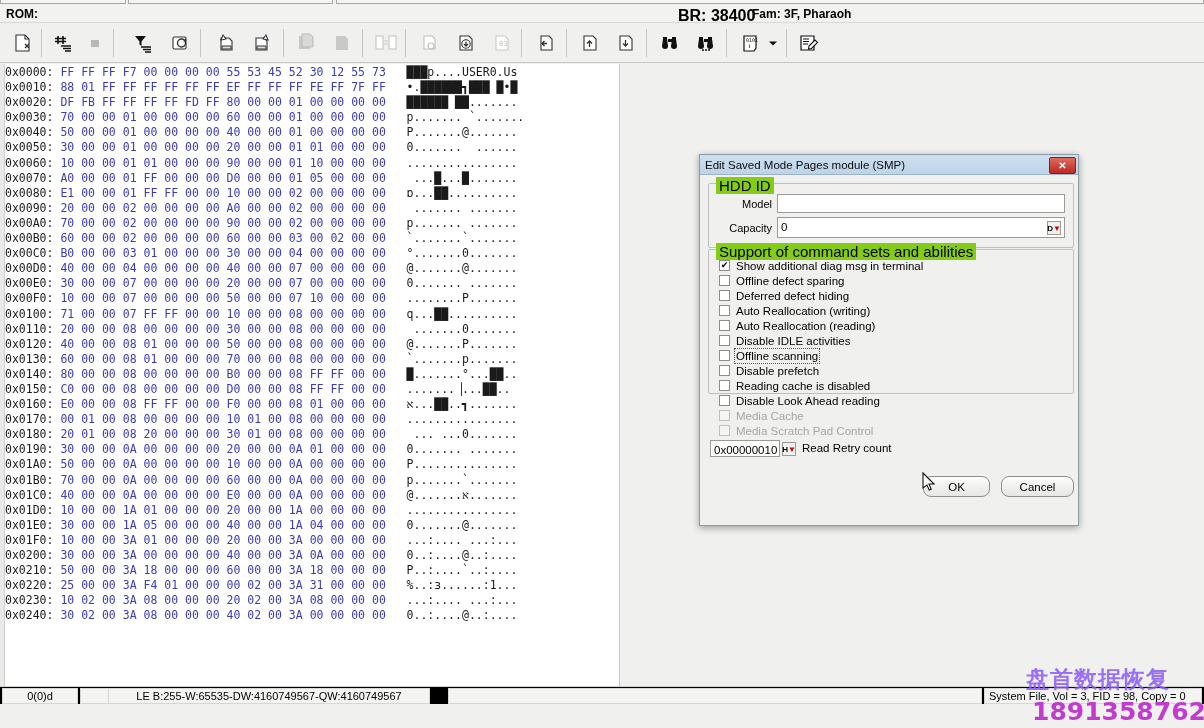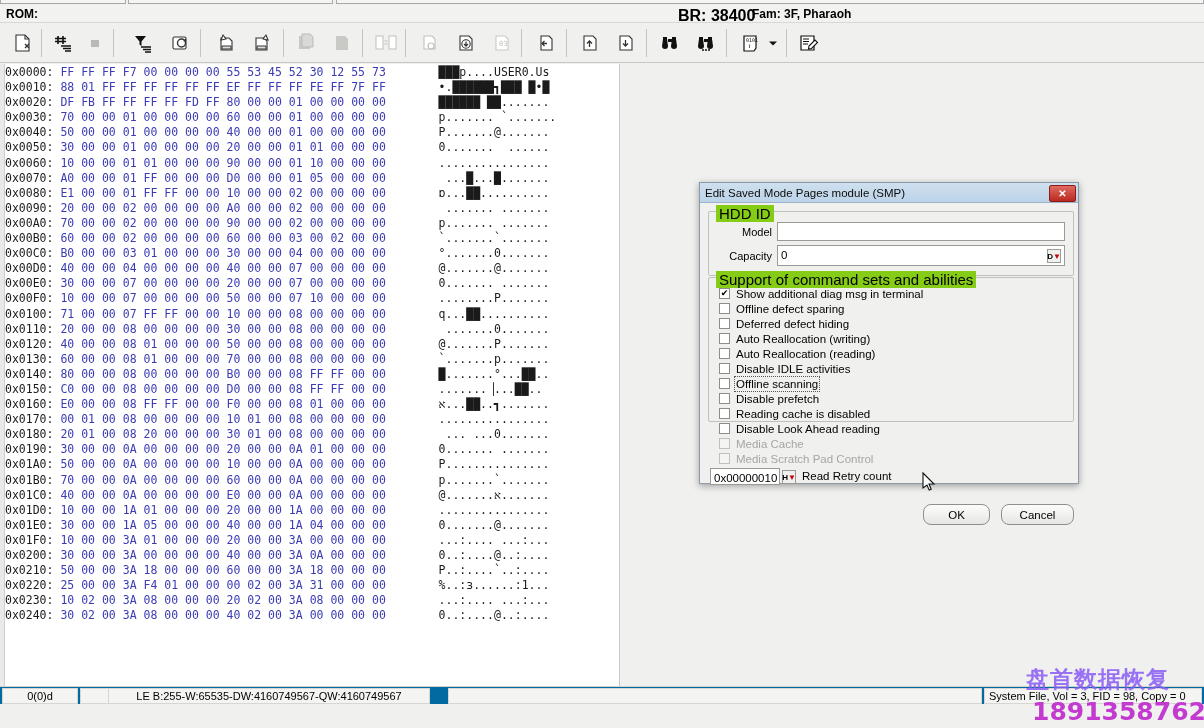--- a/index.html
+++ b/index.html
@@ -34,28 +34,28 @@
 
   
   .hexpanel{position:absolute;left:0;top:64px;width:620px;height:622px;
     background:#ffffff;box-sizing:border-box;border-right:1px solid #c8c8c4;}
   .hexpanel .gutter{position:absolute;left:0;top:0;width:4px;height:100%;background:#e9e9e7;border-right:1px solid #cfcfcb;}
   .hexrows{position:absolute;left:5px;top:1px;right:0;bottom:0;
     font-family:"DejaVu Sans Mono", monospace;font-size:11.5px;line-height:15.1px;white-space:pre;}
   .hexrow{height:15.1px;}
   .hr-off{color:#1a1a1a;}
   .hr-hex{color:#3b3bb5;}
-  .hr-asc{color:#1a1a1a;padding-left:32px;}
+  .hr-asc{color:#1a1a1a;}
 
   
   .workspace{position:absolute;left:621px;top:64px;width:583px;height:622px;background:#f0f0ee;}
 
   
-  .dialog{position:absolute;left:699px;top:154px;width:380px;height:302px;
-    background:#f0f0ee;border:1px solid #8a9aa8;box-shadow:0 2px 7px rgba(0,0,0,.35);box-sizing:border-box;margin-top:28px;}
+  .dialog{position:absolute;left:699px;top:154px;width:380px;height:372px;
+    background:#f0f0ee;border:1px solid #8a9aa8;box-shadow:0 2px 7px rgba(0,0,0,.35);box-sizing:border-box;}
   .dlg-title{position:absolute;left:0;top:0;right:0;height:19px;
     background:linear-gradient(#cfe0ef,#bcd3e8);
     border-bottom:1px solid #9bb4cb;
     display:flex;align-items:center;}
   .dlg-title .t{margin-left:5px;font-size:11.5px;color:#0b0b0b;}
   .dlg-close{position:absolute;right:2px;top:2px;width:25px;height:15px;
     background:linear-gradient(#e06a60,#bb2a22);border:1px solid #8e1c16;border-radius:2px;
     display:flex;align-items:center;justify-content:center;color:#fff;font-size:10px;font-weight:bold;}
 
   .group{position:absolute;border:1px solid #c0c0bc;border-radius:2px;}
@@ -76,21 +76,21 @@
   .chkrow.focused .lbl{outline:1px dotted #555;outline-offset:1px;}
 
   .btn{position:absolute;background:linear-gradient(#fcfcfc,#e6e6e3);
     border:1px solid #8f8f8b;border-radius:8px;font-size:11.5px;
     display:flex;align-items:center;justify-content:center;box-sizing:border-box;}
 
   .cursor{position:absolute;left:922px;top:472px;width:14px;height:20px;pointer-events:none;}
 
   
   .statusbar{position:absolute;left:0;top:686px;width:1204px;height:18px;
-    background:#0369a1;border-top:1px solid #d0d0cc;box-sizing:border-box;}
+    background:#000000;border-top:1px solid #d0d0cc;box-sizing:border-box;}
   .sb-cell{position:absolute;top:1px;height:16px;border:1px solid #d6d6d2;background:#f4f4f2;box-sizing:border-box;
     font-size:11px;display:flex;align-items:center;justify-content:center;}
 
   
   .tabbar{position:absolute;left:0;top:704px;width:1204px;height:24px;background:#f0f0ee;border-top:1px solid #e2e2de;}
   .tab{position:absolute;top:2px;height:20px;background:#f4f4f2;border:1px solid #b6b6b2;border-bottom:none;
     border-radius:2px 2px 0 0;font-size:11.5px;display:flex;align-items:center;padding:0 7px;box-sizing:border-box;}
   .tab.active{background:#fdfdfc;top:1px;height:21px;font-weight:normal;}
 
   

